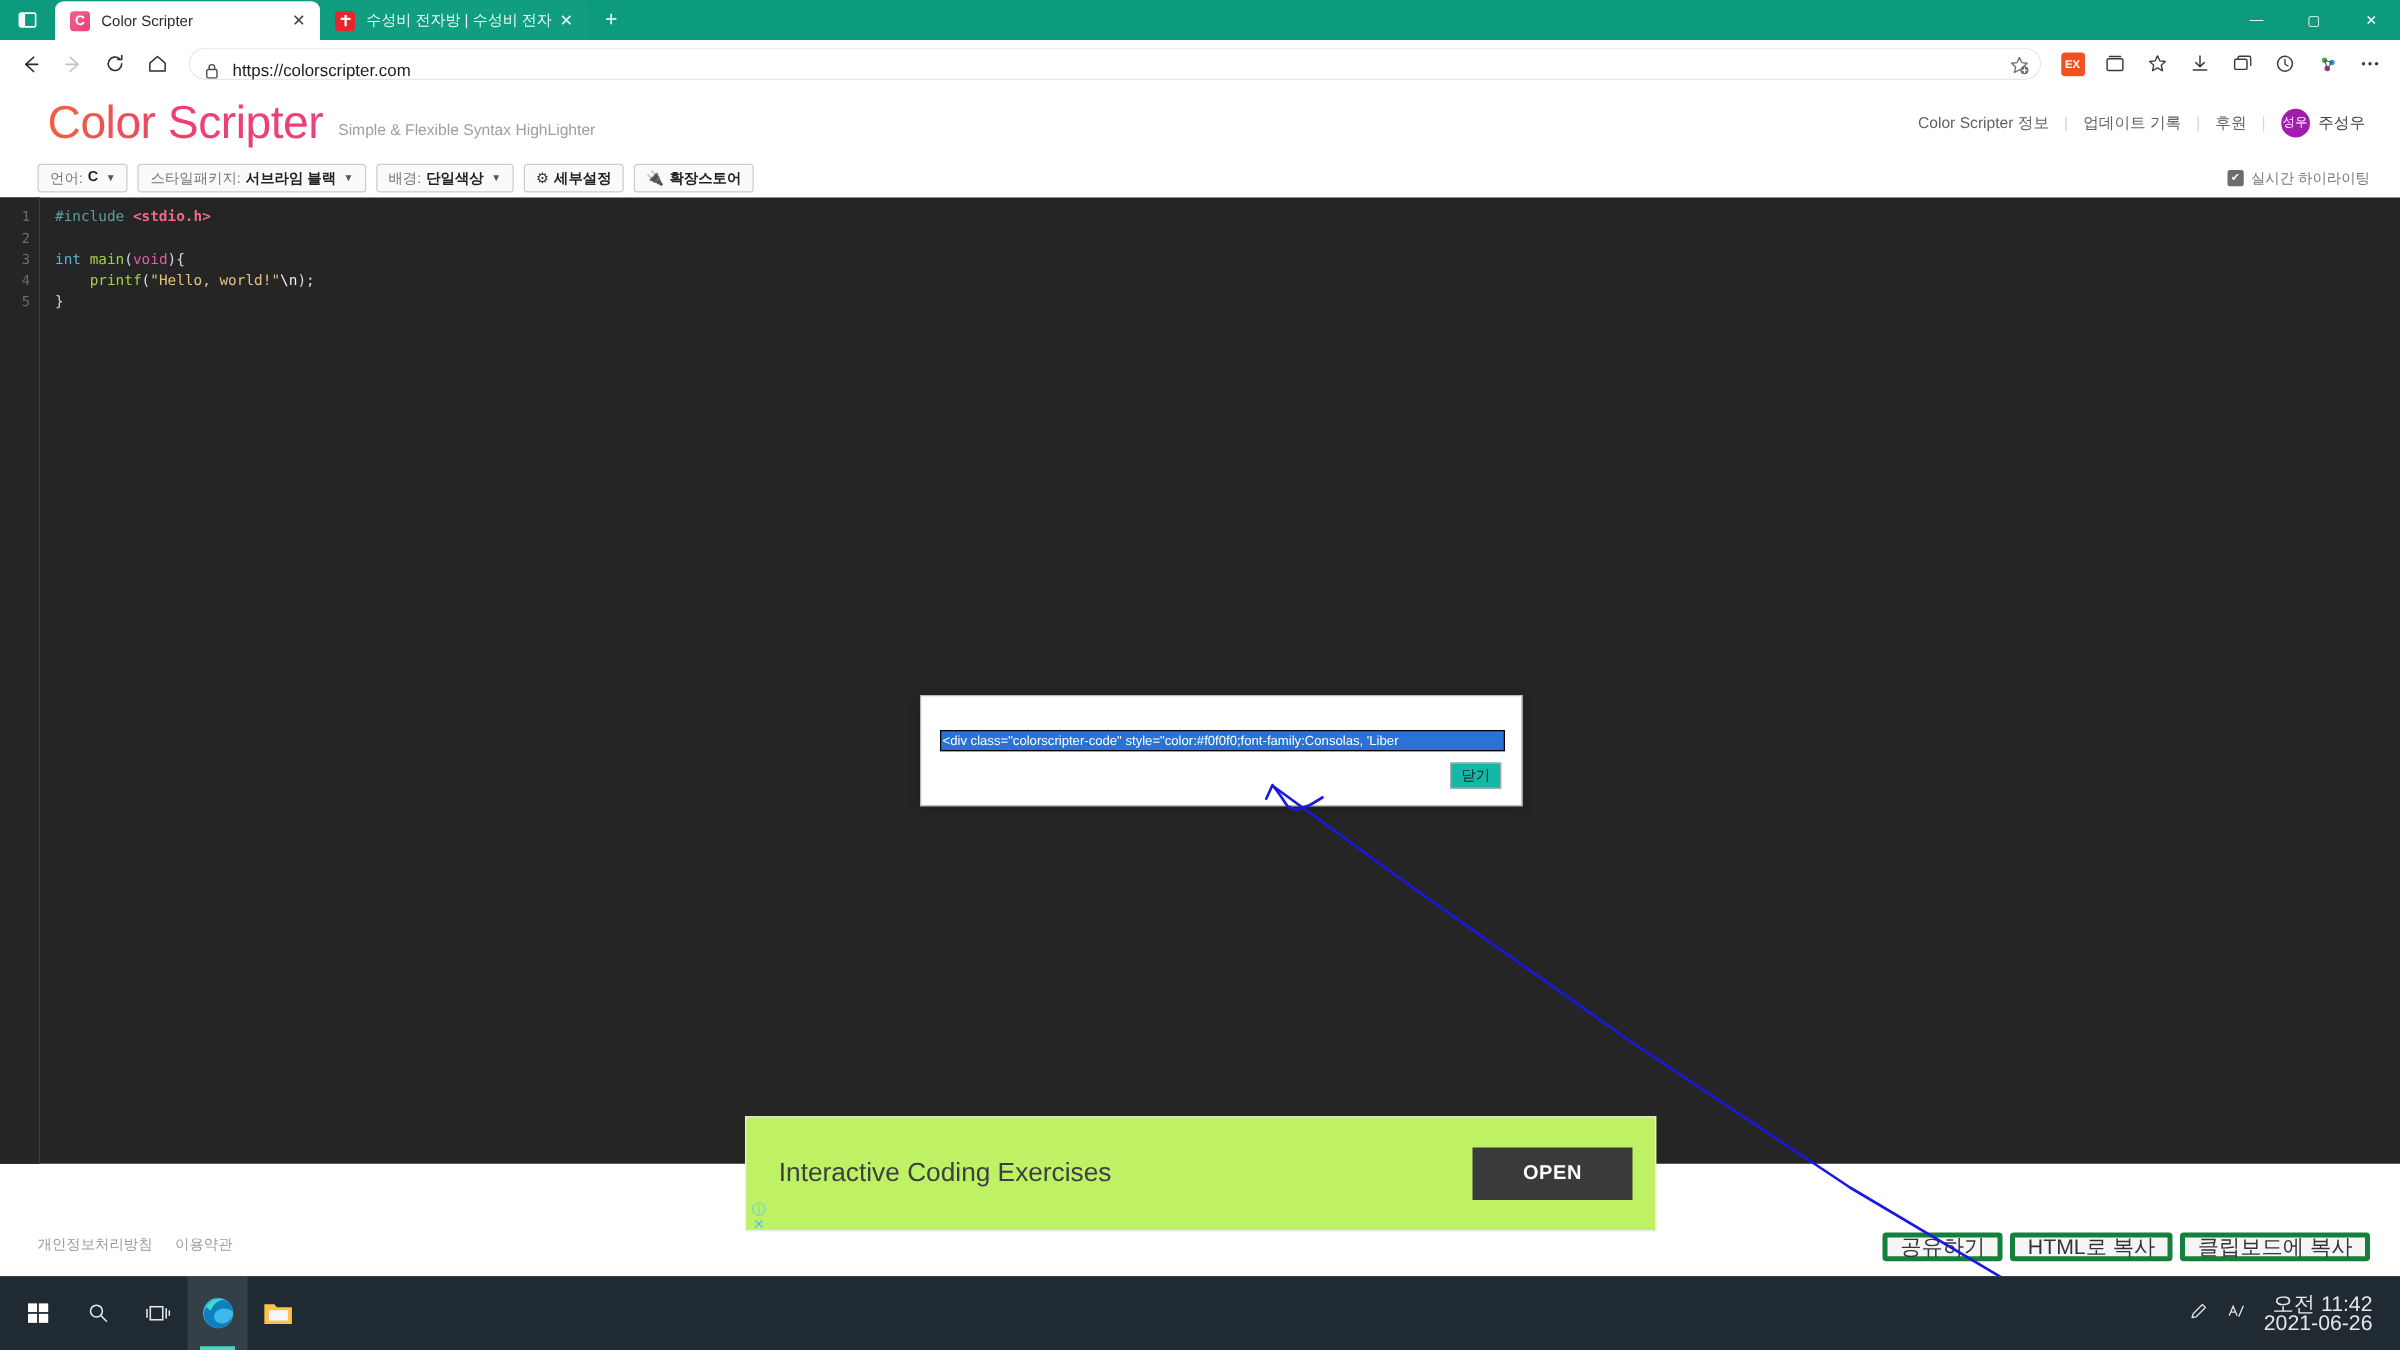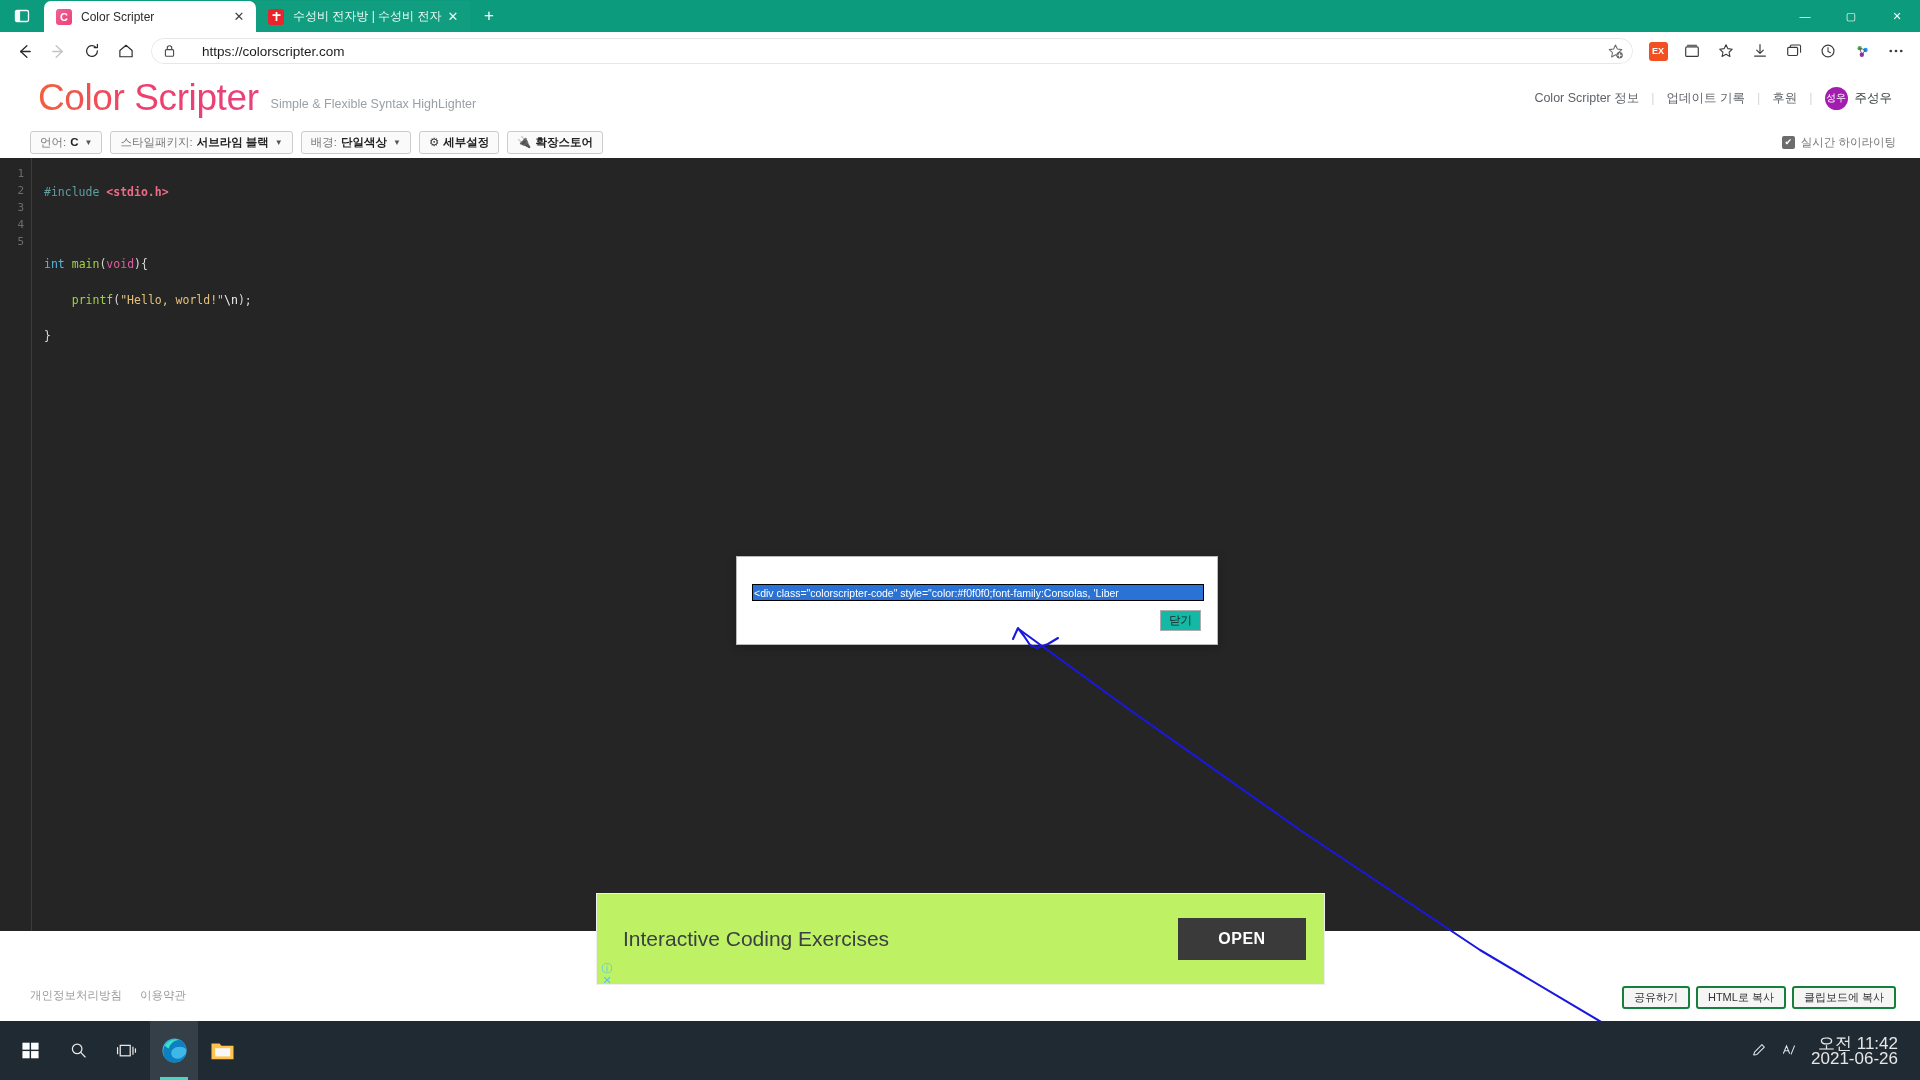--- a/index.html
+++ b/index.html
@@ -61,22 +61,22 @@
     height: 38px; background: #fff; display: flex; align-items: center;
     padding: 0 8px; gap: 2px;
   }
   .navbtn {
     width: 32px; height: 32px; display:flex; align-items:center; justify-content:center;
     border-radius: 4px; color: #3b3b3b;
   }
   .navbtn.disabled { color: #c3c3c3; }
   .omnibox {
     flex: 1 1 auto; height: 28px; background: #fff; border: 1px solid #ffffff;
-    border-radius: 14px; display: flex; align-items: center; margin: 0 6px;
-    padding: 0 6px 0 12px; box-shadow: inset 0 0 0 1px #e7e7e7; gap: 16px;
+    border-radius: 14px; display: flex; align-items: flex-end; margin: 0 6px;
+    padding: 0 6px 0 12px; box-shadow: inset 0 0 0 1px #e7e7e7;
   }
   .omnibox .lock { margin-right: 10px; display:flex; }
   .omnibox .url { flex: 1 1 auto; font-size: 13.5px; color: #1c1c1c; }
   .omnibox .star { width: 24px; height: 24px; display:flex; align-items:center; justify-content:center; }
   .toolicon {
     width: 32px; height: 32px; display:flex; align-items:center; justify-content:center;
     border-radius: 4px; color: #3b3b3b; flex: 0 0 32px;
   }
   .ext-orange {
     width: 19px; height: 19px; background: #f25022; border-radius: 3px;
@@ -129,41 +129,41 @@
   .editor {
     position: absolute; left: 0; right: 0; top: 88px; bottom: 90px;
     background: #252525; display: flex; font-family: "DejaVu Sans Mono", monospace;
   }
   .gutter {
     width: 32px; padding-top: 7px; text-align: right; padding-right: 7px;
     color: #6d6d6d; font-size: 11px; line-height: 17px; border-right: 1px solid #3c3c3c;
     background: #252525; flex: 0 0 32px;
   }
   .codearea { flex: 1 1 auto; padding: 7px 0 0 12px; font-size: 11.5px; line-height: 17px; }
-  .code-line { white-space: pre; margin-top: 19px; }
+  .code-line { white-space: pre; }
   .t-pre { color: #5f9ea0; }
   .t-str-inc { color: #ec6c87; font-weight: bold; }
   .t-kw { color: #55b5db; }
   .t-fn { color: #a1d044; }
   .t-type { color: #e05ea0; }
   .t-plain { color: #d8d8d8; }
   .t-str { color: #e5c07b; }
   .t-esc { color: #f0f0f0; }
 
   .footer-links {
     position: absolute; left: 30px; bottom: 18px; display: flex; gap: 18px;
     font-size: 11.5px; color: #9b9b9b;
   }
 
   .bottom-actions {
     position: absolute; right: 24px; bottom: 12px; display: flex; gap: 6px;
   }
   .abtn {
-    height: 23px; border: 2px solid #15803d; border-radius: 3px; background: #f5f5f5;
-    display: flex; align-items: center; padding: 0 10px; font-size: 11px; color: #333;
+    height: 23px; border: 4px solid #15803d; border-radius: 3px; background: #f5f5f5;
+    display: flex; align-items: center; padding: 0 10px; font-size: 17px; color: #333;
   }
 
   
   .adbanner {
     position: absolute; left: 596px; bottom: 36px; width: 729px; height: 92px;
     background: #bef264; display: flex; align-items: center; padding: 0 18px 0 26px;
     border: 1px solid #eee;
   }
   .ad-title { font-size: 21px; color: #3c4043; font-weight: 400; }
   .ad-open {

